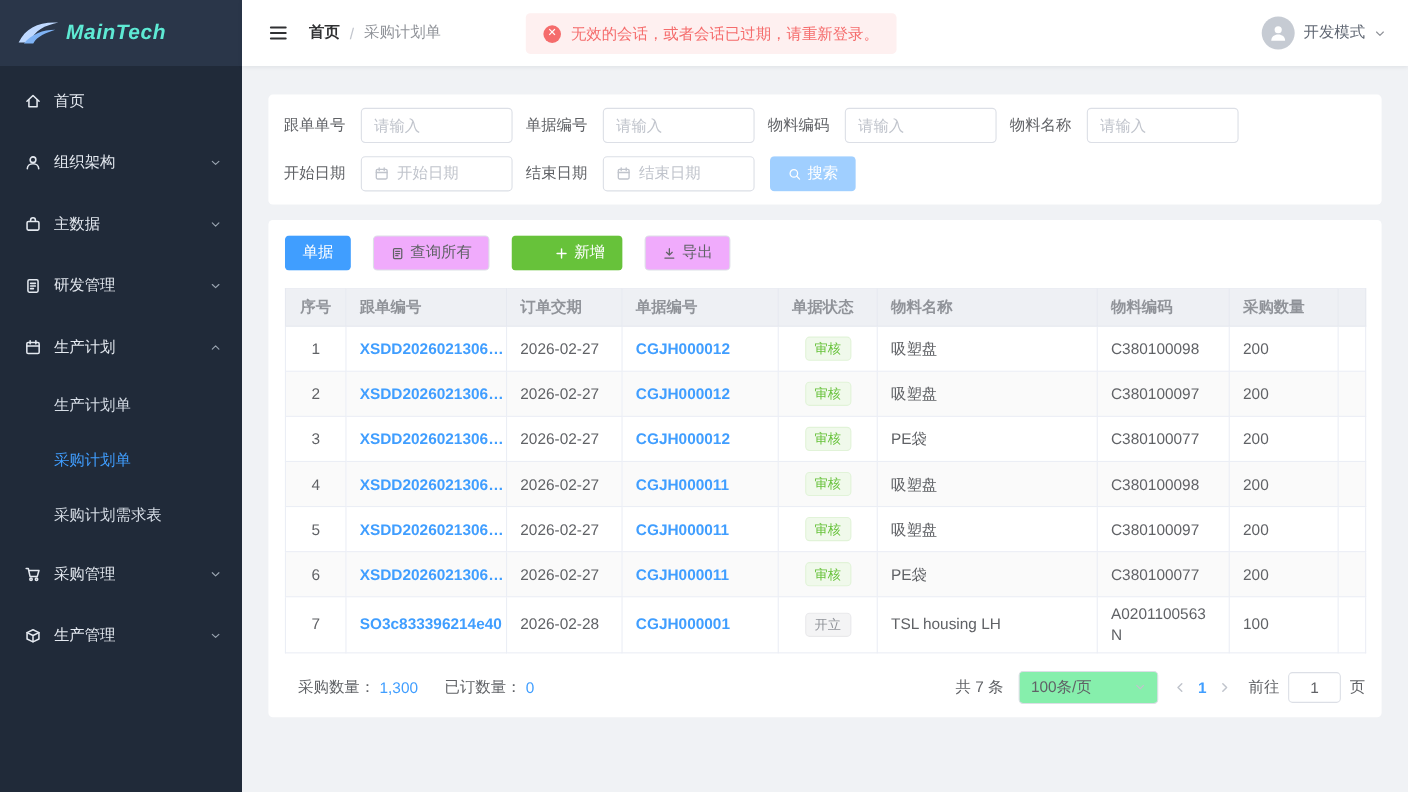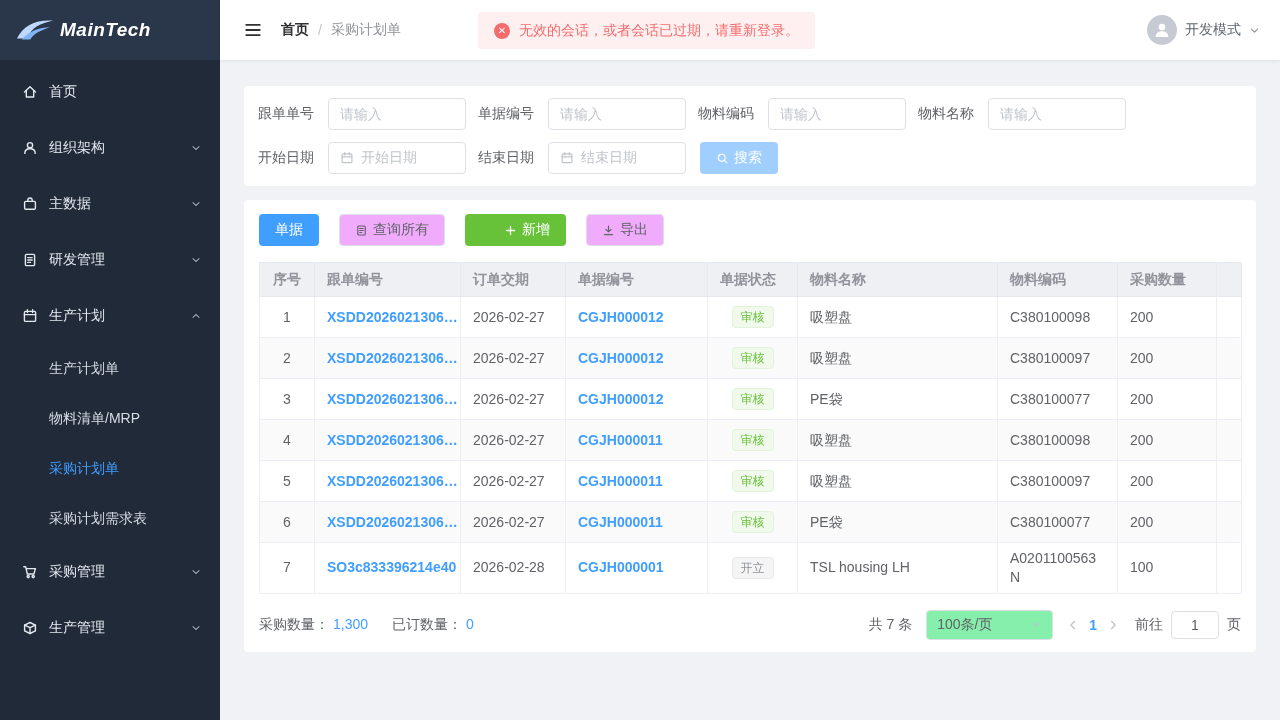--- a/index.html
+++ b/index.html
@@ -6,21 +6,21 @@
   html,body { width:1280px; height:720px; }
   body { font-family:"Liberation Sans","DejaVu Sans",sans-serif; font-size:14px; color:#606266; background:#f0f2f5; overflow:hidden; }
   .icon { display:inline-flex; align-items:center; justify-content:center; }
   .icon svg { display:block; }
 
   .app { display:flex; width:1280px; height:720px; }
 
   
   .sidebar { width:220px; flex:0 0 220px; background:#202a39; display:flex; flex-direction:column; }
   .logo { height:60px; background:#2a3649; display:flex; align-items:center; padding:0 16px; gap:6px; }
-  .logo-text { color:#ffffff; font-size:19px; font-weight:bold; font-style:italic; letter-spacing:.5px; }
+  .logo-text { color:#5eead4; font-size:19px; font-weight:bold; font-style:italic; letter-spacing:.5px; }
   .menu { padding-top:4px; }
   .menu-item { height:56px; display:flex; align-items:center; padding:0 18px 0 22px; color:#e4e9f0; cursor:pointer; }
   .menu-item .m-icon { width:16px; height:16px; margin-right:11px; color:#e4e9f0; }
   .menu-item .menu-label { flex:1; font-size:14px; }
   .menu-item .chev { color:#9aa5b1; }
   .menu-item .chev svg { width:12px; height:12px; }
   .menu-child { height:50px; display:flex; align-items:center; padding-left:49px; color:#d6dde6; font-size:14px; cursor:pointer; }
   .menu-child.active { color:#409eff; }
 
   
@@ -70,21 +70,21 @@
   .data-table .center { text-align:center; }
   .data-table .num { }
   .data-table .link { color:#409eff; font-weight:bold; white-space:nowrap; overflow:hidden; }
   .data-table .code { word-break:break-all; }
   .tag { display:inline-block; padding:2px 8px; font-size:12px; line-height:16px; border-radius:4px; border:1px solid; }
   .tag-success { color:#67c23a; background:#f0f9eb; border-color:#e1f3d8; }
   .tag-info { color:#909399; background:#f4f4f5; border-color:#e9e9eb; }
 
   
   .table-footer { display:flex; align-items:center; margin-top:16px; }
-  .summary { display:flex; align-items:flex-start; }
+  .summary { display:flex; align-items:center;margin-left:12px; }
   .summary .lbl2 { margin-left:24px; }
   .blue-num { color:#409eff; margin-left:4px; }
   .pagination { margin-left:auto; display:flex; align-items:center; color:#606266; }
   .page-size { width:127px; height:30px; border:1px solid #dcdfe6; border-radius:4px; display:flex; align-items:center; justify-content:space-between; padding:0 10px; margin:0 14px; cursor:pointer; background:#86efac; }
   .page-size .chev-sm { color:#c0c4cc; }
   .page-size .chev-sm svg { width:11px; height:11px; }
   .page-btn { color:#c0c4cc; cursor:pointer; display:inline-flex; }
   .page-btn svg { width:12px; height:12px; }
   .page-num { color:#409eff; font-weight:bold; padding:0 10px; }
   .goto-label { margin-left:16px; }
@@ -166,23 +166,20 @@
           </span>
           <span class="menu-label">生产计划</span>
           <span class="icon chev">
             <svg viewBox="0 0 16 16" width="16" height="16" fill="none" stroke="currentColor" stroke-width="1.4" stroke-linecap="round" stroke-linejoin="round">
               <path d="M4 9.8 L8 6 l4 3.8"></path>
             </svg>
           </span>
         </div>
         <div class="menu-child">
           <span>生产计划单</span>
-        </div>
-        <div class="menu-child">
-          <span>物料清单/MRP</span>
         </div>
         <div class="menu-child active">
           <span>采购计划单</span>
         </div>
         <div class="menu-child">
           <span>采购计划需求表</span>
         </div>
         <div class="menu-item">
           <span class="icon m-icon">
             <svg viewBox="0 0 16 16" width="16" height="16" fill="none" stroke="currentColor" stroke-width="1.4" stroke-linecap="round" stroke-linejoin="round">

